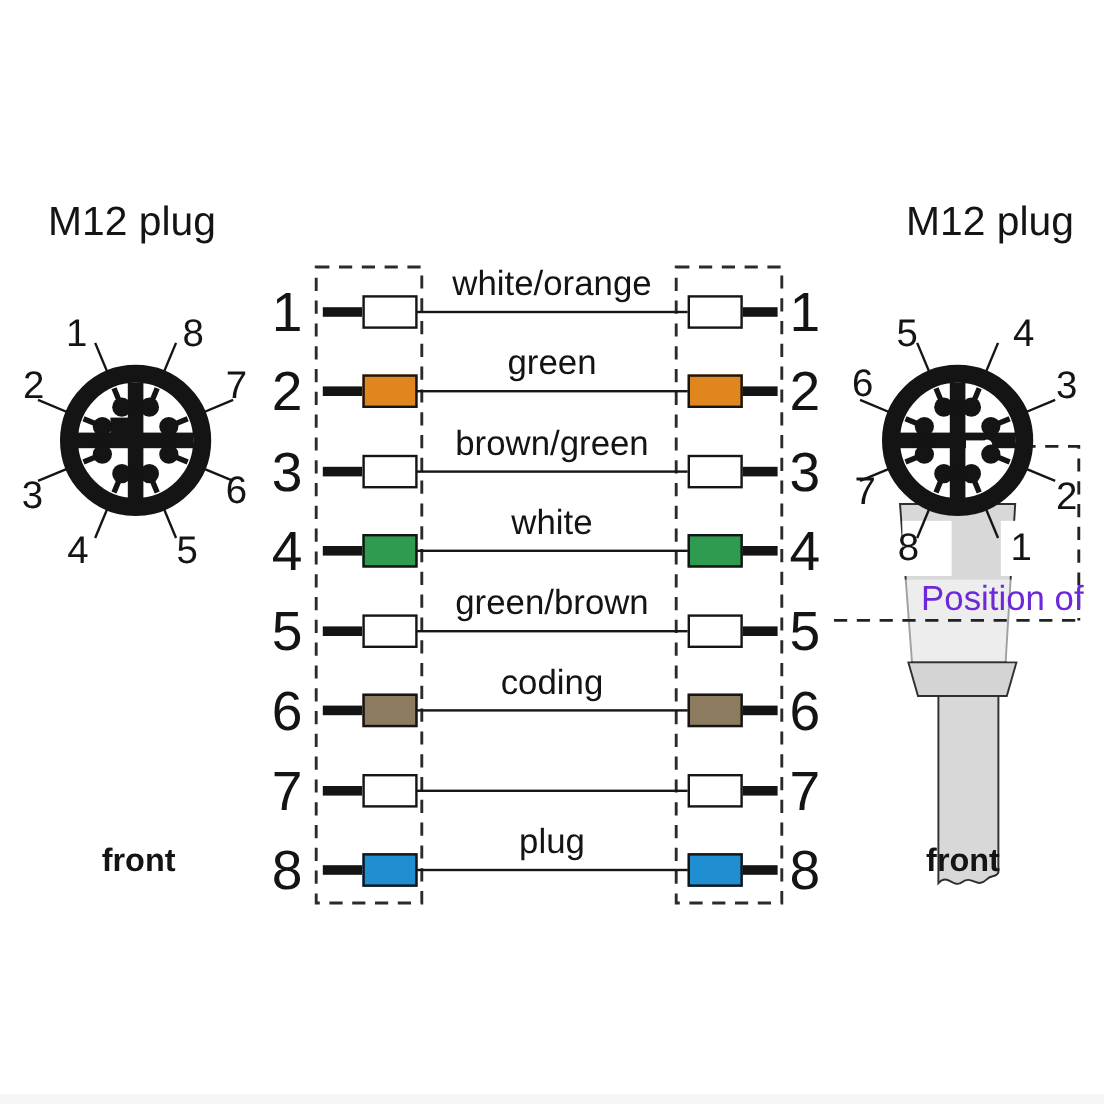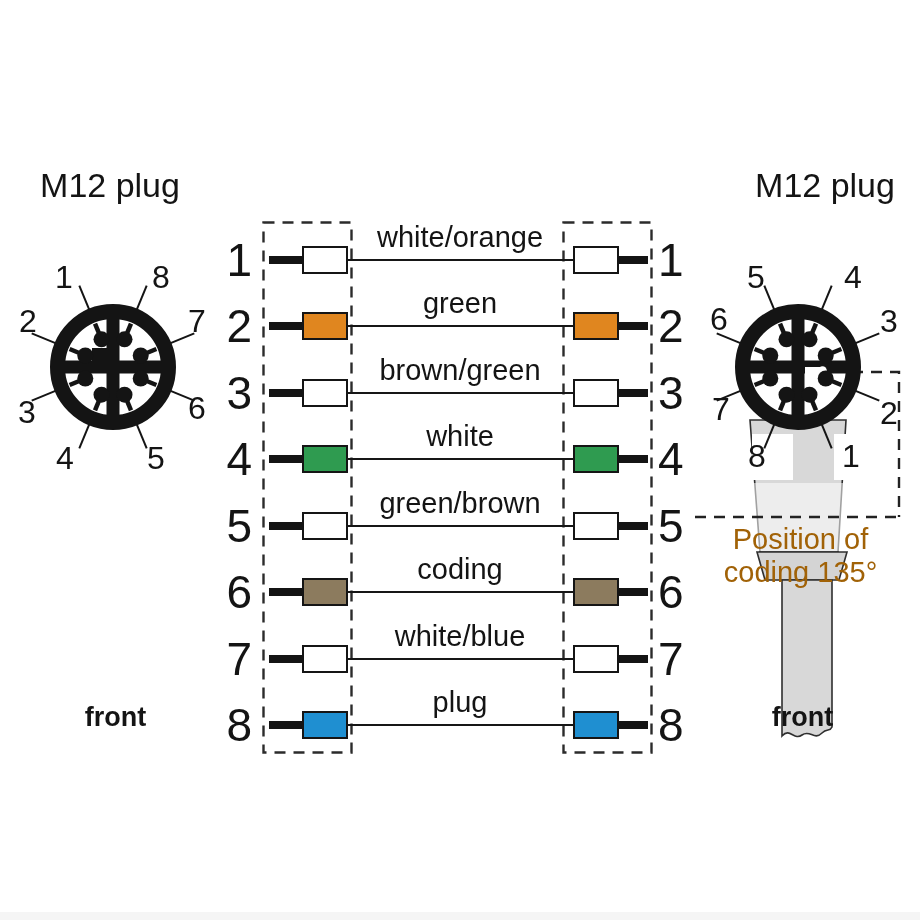--- a/index.html
+++ b/index.html
@@ -38,22 +38,22 @@
     border:2.5px solid #151515;box-sizing:border-box;background:#fff;
   }
   .wboxL{left:302px;}
   .wboxR{left:573px;}
   .wline{position:absolute;left:347px;top:32px;width:227px;height:2px;background:#161616;}
   .wlabel{
     position:absolute;left:310px;top:-6px;width:300px;height:32px;line-height:32px;
     text-align:center;font-size:29px;color:#141414;
   }
   .coding-note{
-    position:absolute;left:698px;top:483px;width:205px;text-align:center;
-    font-size:29px;line-height:33px;color:#a16207;margin-top:40px;
+    position:absolute;left:698px;top:483px;width:205px;text-align:right;
+    font-size:29px;line-height:33px;color:#6d28d9;
   }
   .bottom-strip{position:absolute;left:0;bottom:0;width:920px;height:8px;background:#f5f5f5;}
   text{font-family:"Liberation Sans",sans-serif;font-size:32px;fill:#141414;text-anchor:middle;}
 </style>
 </head>
 <body>
 
 <div class="stage">
 
   <svg class="bg-svg" width="920" height="920" viewBox="0 0 920 920">
@@ -179,21 +179,20 @@
     <text x="31" y="80">6</text>
     <text x="201" y="82">3</text>
     <text x="33" y="170">7</text>
     <text x="201" y="174">2</text>
     <text x="69" y="217">8</text>
     <text x="163" y="217">1</text>
   </svg>
 
   <div class="coding-note">
     <div>Position of</div>
-    <div>coding 135°</div>
   </div>
 
   <div class="row" style="top:227px">
     <div class="num numL">1</div>
     <div class="stub stubL"></div>
     <div class="wbox wboxL" style="background-color: rgb(255, 255, 255);"></div>
     <div class="wline"></div>
     <div class="wlabel">white/orange</div>
     <div class="wbox wboxR" style="background-color: rgb(255, 255, 255);"></div>
     <div class="stub stubR"></div>
@@ -253,21 +252,20 @@
     <div class="wbox wboxR" style="background-color: rgb(140, 123, 94);"></div>
     <div class="stub stubR"></div>
     <div class="num numR">6</div>
   </div>
 
   <div class="row" style="top:626px">
     <div class="num numL">7</div>
     <div class="stub stubL"></div>
     <div class="wbox wboxL" style="background-color: rgb(255, 255, 255);"></div>
     <div class="wline"></div>
-    <div class="wlabel">white/blue</div>
     <div class="wbox wboxR" style="background-color: rgb(255, 255, 255);"></div>
     <div class="stub stubR"></div>
     <div class="num numR">7</div>
   </div>
 
   <div class="row" style="top:692px">
     <div class="num numL">8</div>
     <div class="stub stubL"></div>
     <div class="wbox wboxL" style="background-color: rgb(31, 143, 209);"></div>
     <div class="wline"></div>

